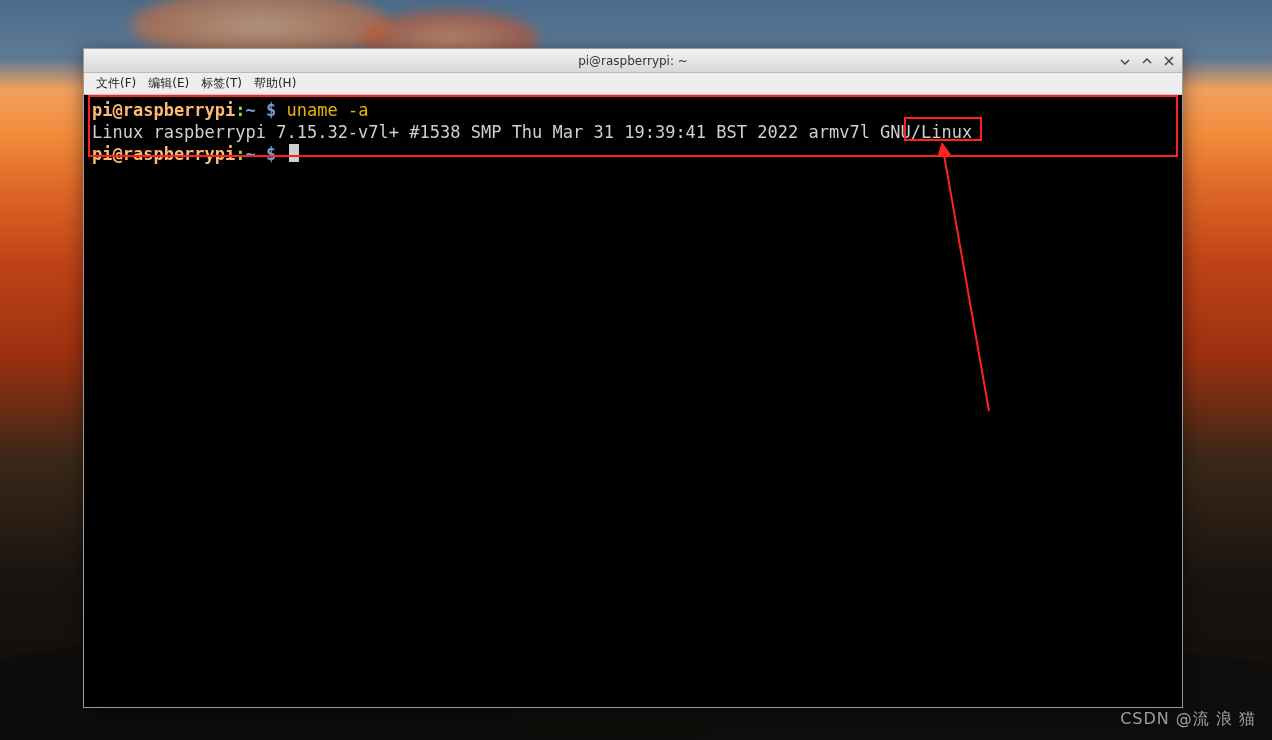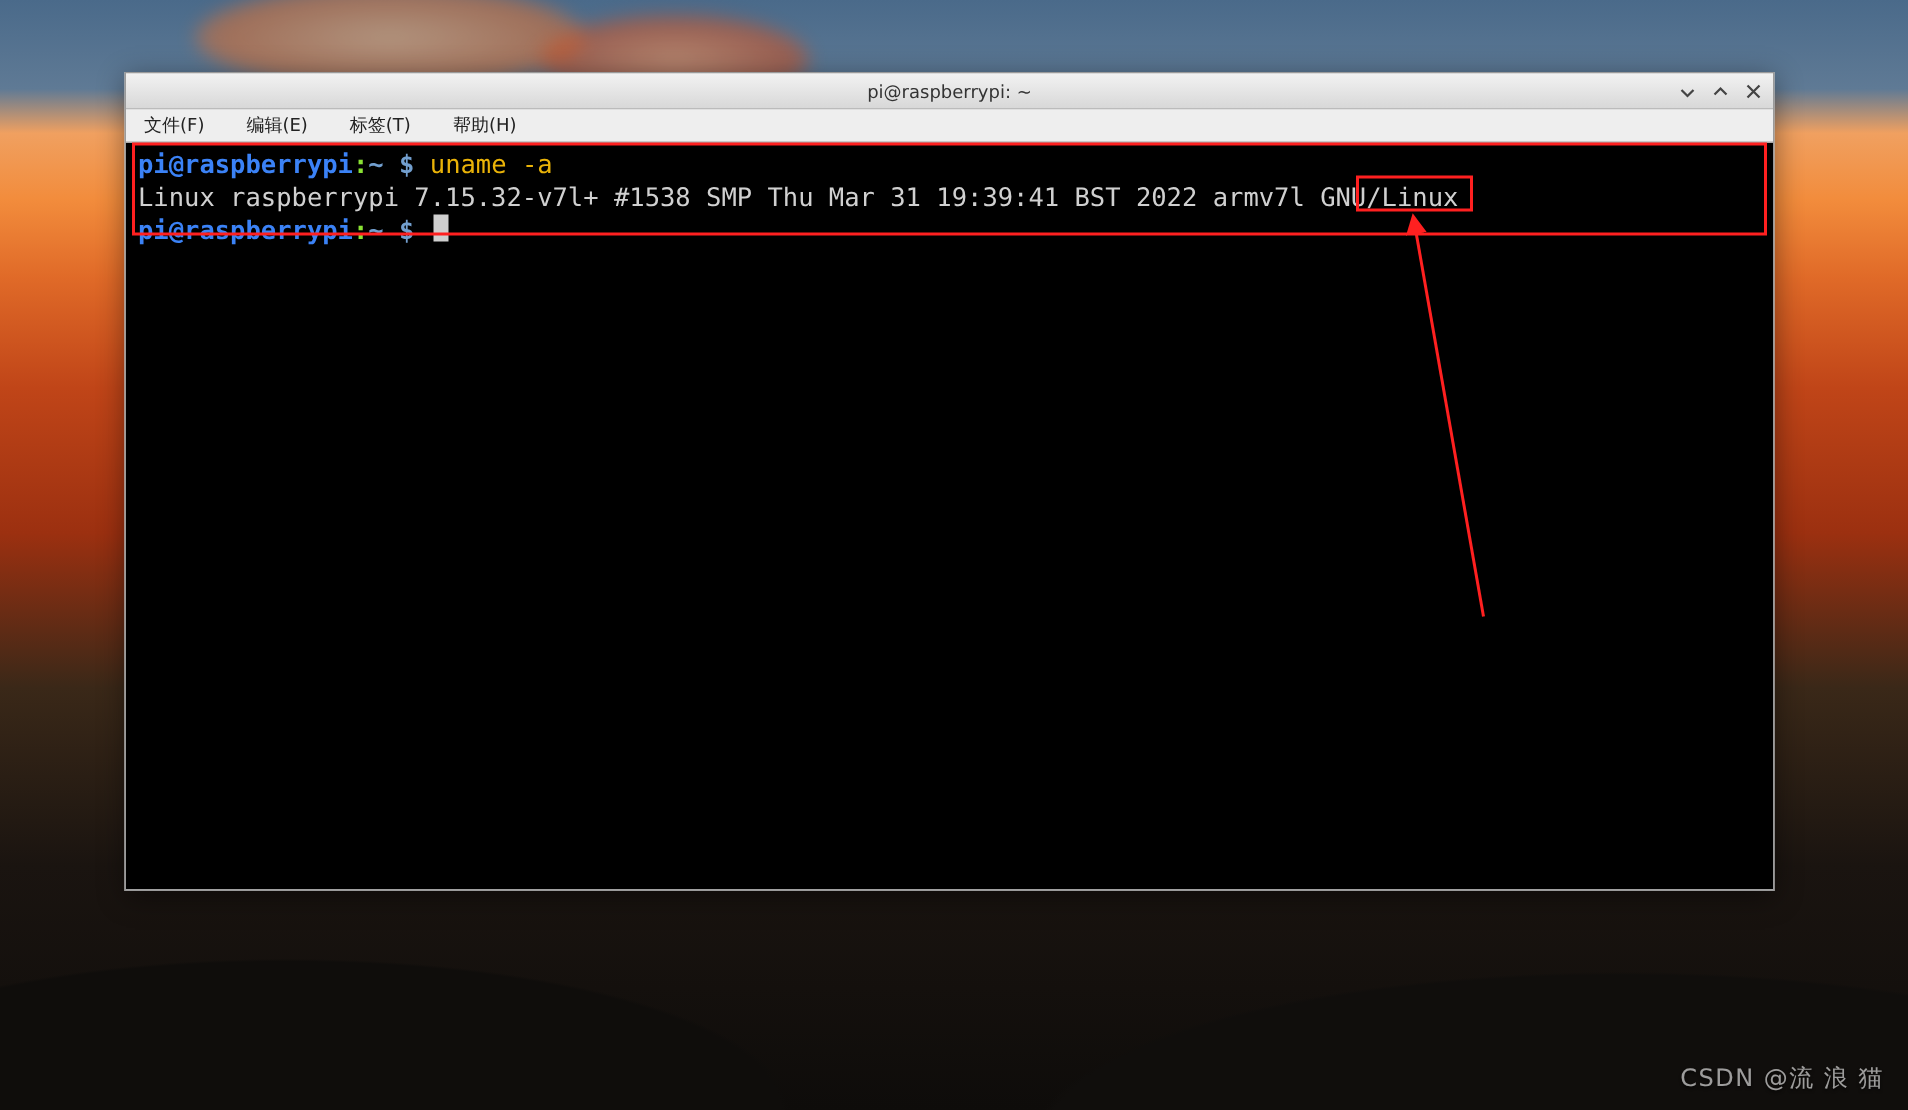--- a/index.html
+++ b/index.html
@@ -31,21 +31,21 @@
     background:
       radial-gradient(ellipse 600px 180px at 15% 100%, #0f0d0b 0%, #0f0d0b 55%, rgba(15,13,11,0) 56%),
       radial-gradient(ellipse 700px 200px at 85% 110%, #100e0c 0%, #100e0c 55%, rgba(16,14,12,0) 56%);
   }
 
   .window {
     position: absolute;
     left: 83px;
     top: 48px;
     width: 1100px;
-    height: 546px;
+    height: 660px;
     background: #e8e8e8;
     border: 1px solid #9a9a9a;
     box-shadow: 0 4px 18px rgba(0,0,0,0.45);
     display: flex;
     flex-direction: column;
   }
   .titlebar {
     height: 24px;
     background: linear-gradient(#f2f2f2, #d8d8d8);
     display:flex; align-items:center; justify-content:space-between;
@@ -54,21 +54,21 @@
     border-bottom:1px solid #bbb;
   }
   .titlebar .title { position:absolute; left:0; right:0; text-align:center; pointer-events:none; }
   .winbtns { display:flex; gap:8px; z-index:1; }
   .winbtn { width:14px; height:14px; display:flex; align-items:center; justify-content:center; color:#444; cursor:pointer; }
   .winbtn svg { width:10px; height:10px; }
   .menubar {
     height: 22px;
     background: #eeeeee;
     display:flex; align-items:flex-end;
-    gap: 16px;
+    gap: 0;
     padding: 0 6px;
     font-size: 12px; color:#222;
     border-bottom:1px solid #c8c8c8;
   }
   .menuitem { padding: 2px 6px; cursor:pointer; }
 
   .term-wrap {
     position: relative;
     flex: 1;
     background: #eeeeee;
@@ -82,21 +82,21 @@
   .terminal {
     min-height: 100%;
     background: #000;
     color: #cfcfcf;
     font-family: "DejaVu Sans Mono", Menlo, Consolas, monospace;
     font-size: 17px;
     line-height: 22px;
     padding: 4px 8px;
     white-space: pre;
   }
-  .p-user { color: #3b82f6; font-weight: bold; }
+  .p-user { color: #fdba74; font-weight: bold; }
   .p-sep  { color: #8ae234; font-weight: bold; }
   .p-path { color: #729fcf; font-weight: bold; }
   .p-doll { color: #729fcf; font-weight: bold; }
   .cmd    { color: #eab308; }
   .out    { color: #d0d0d0; }
   .cursor {
     display:inline-block; width:10px; height:18px;
     background:#cfcfcf; vertical-align: -2px; margin-left:2px;
   }
 

